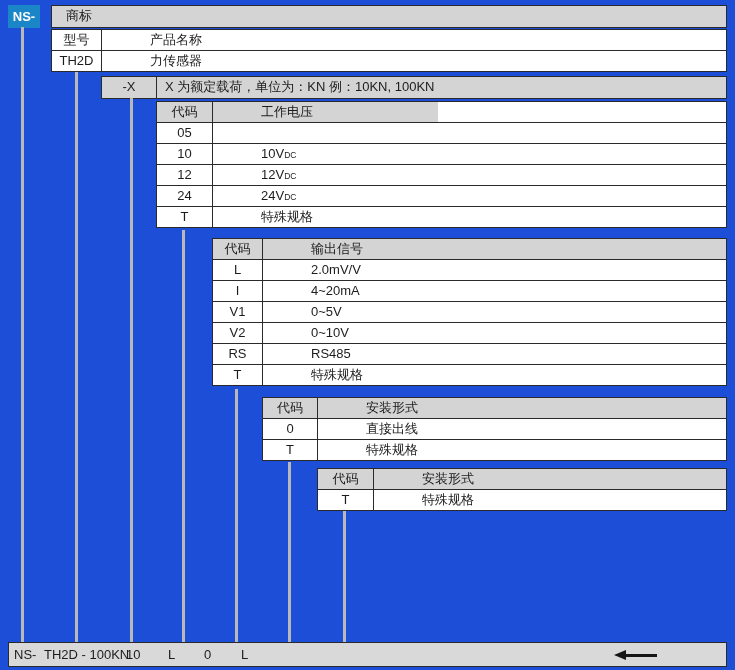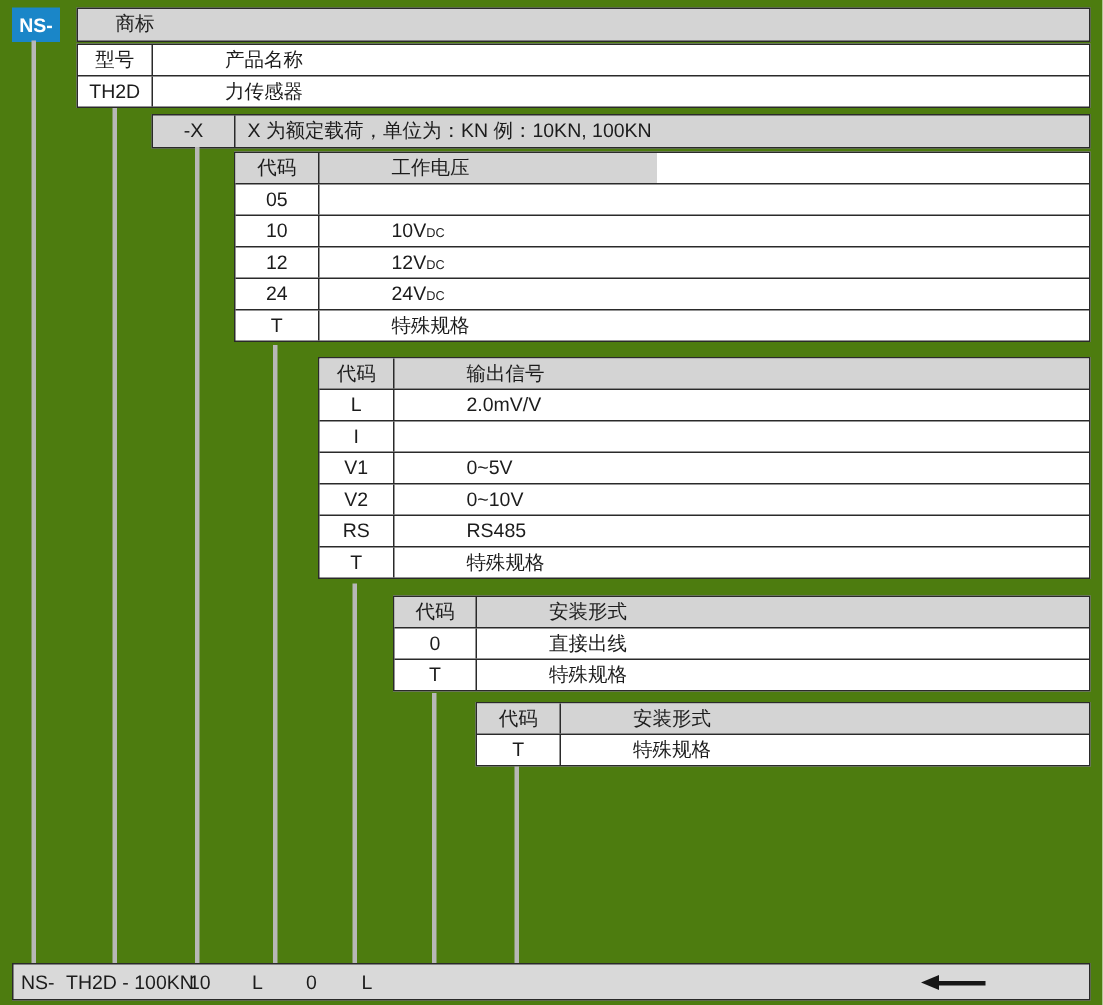--- a/index.html
+++ b/index.html
@@ -1,16 +1,16 @@
 <!DOCTYPE html>
 <html><head>
 <meta charset="utf-8">
 <style>
   html,body{margin:0;padding:0;background:#ffffff;}
-  .canvas{position:relative;width:735px;height:670px;background:#4d7c0f;
+  .canvas{position:relative;width:735px;height:670px;background:#1d4ed8;
           font-family:"Liberation Sans","DejaVu Sans",sans-serif;color:#1c1c1c;font-size:13px;overflow:hidden;}
   .abs{position:absolute;box-sizing:border-box;}
   .brand{background:#1a86c8;color:#fff;font-weight:bold;text-align:center;line-height:23px;font-size:13px;}
   .tbl{border:1.5px solid #2a2a2a;background:#fff;}
   .tr{display:flex;height:20px;line-height:20px;gap:36px;}
   .tr + .tr{border-top:1.5px solid #2a2a2a;}
   .td{box-sizing:border-box;white-space:nowrap;overflow:visible;}
   .code{text-align:center;border-right:1.5px solid #2a2a2a;flex:0 0 auto;}
   .label{flex:1 1 auto;padding-left:12px;}
   .hd{background:#d4d4d4;}
@@ -25,21 +25,21 @@
               border-bottom:5.5px solid transparent;border-right:12px solid #161616;top:7px;}
 </style>
 </head>
 <body>
 
 <div class="canvas">
 
   <div class="abs brand" style="left:8px;top:5px;width:32px;height:23px;">NS-</div>
 
   <div class="abs single hd" style="left:51px;top:5px;width:676px;">
-    <div class="td label" style="padding-left:25px;">商标</div>
+    <div class="td label" style="padding-left:14px;">商标</div>
   </div>
 
   <div class="abs tbl" style="left:51px;top:29px;width:676px;">
     <div class="tr">
       <div class="td code" style="width:50px;">型号</div>
       <div class="td label">产品名称</div>
     </div>
     <div class="tr">
       <div class="td code" style="width:50px;text-align:center;">TH2D</div>
       <div class="td label">力传感器</div>
@@ -81,20 +81,21 @@
     <div class="tr hd">
       <div class="td code" style="width:50px;">代码</div>
       <div class="td label">输出信号</div>
     </div>
     <div class="tr">
       <div class="td code" style="width:50px;">L</div>
       <div class="td label">2.0mV/V</div>
     </div>
     <div class="tr">
       <div class="td code" style="width:50px;">I</div>
+      <div class="td label">4~20mA</div>
     </div>
     <div class="tr">
       <div class="td code" style="width:50px;">V1</div>
       <div class="td label">0~5V</div>
     </div>
     <div class="tr">
       <div class="td code" style="width:50px;">V2</div>
       <div class="td label">0~10V</div>
     </div>
     <div class="tr">

